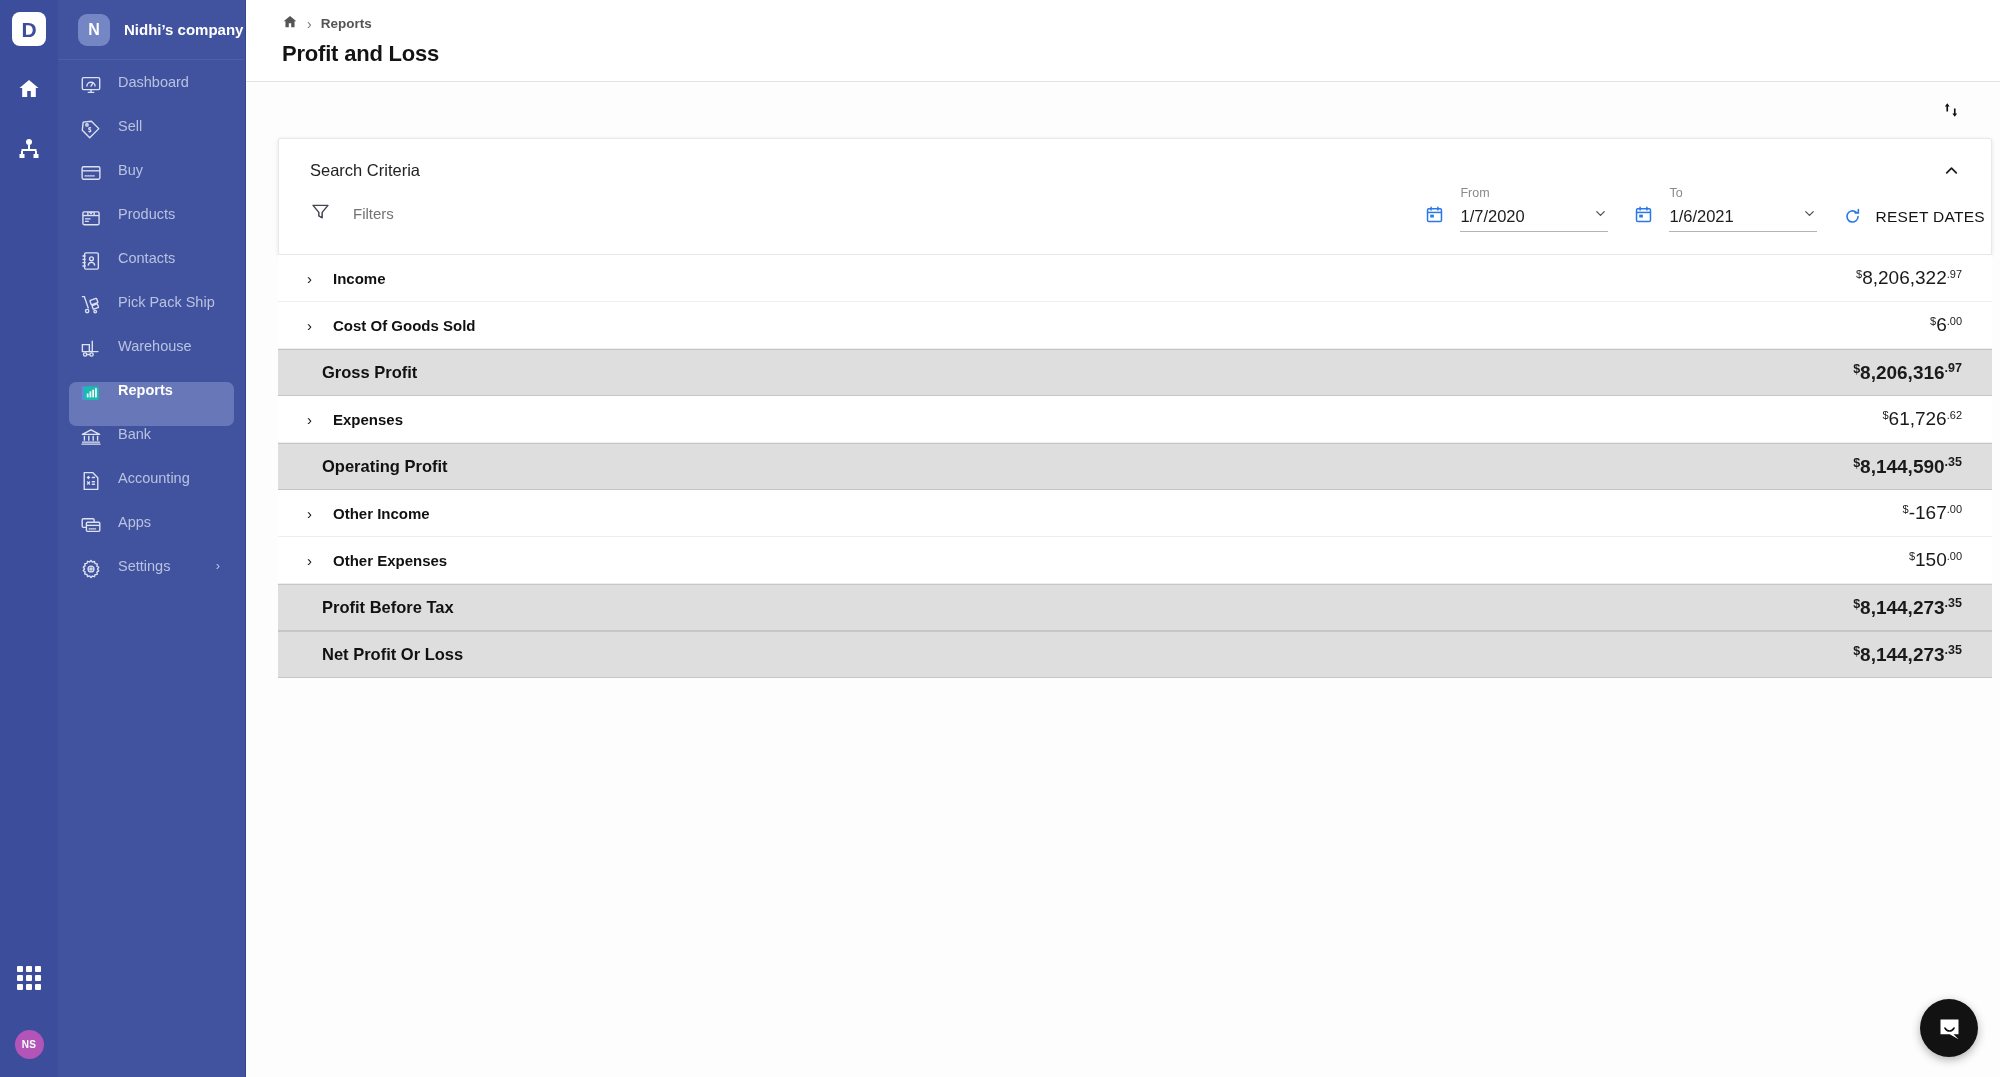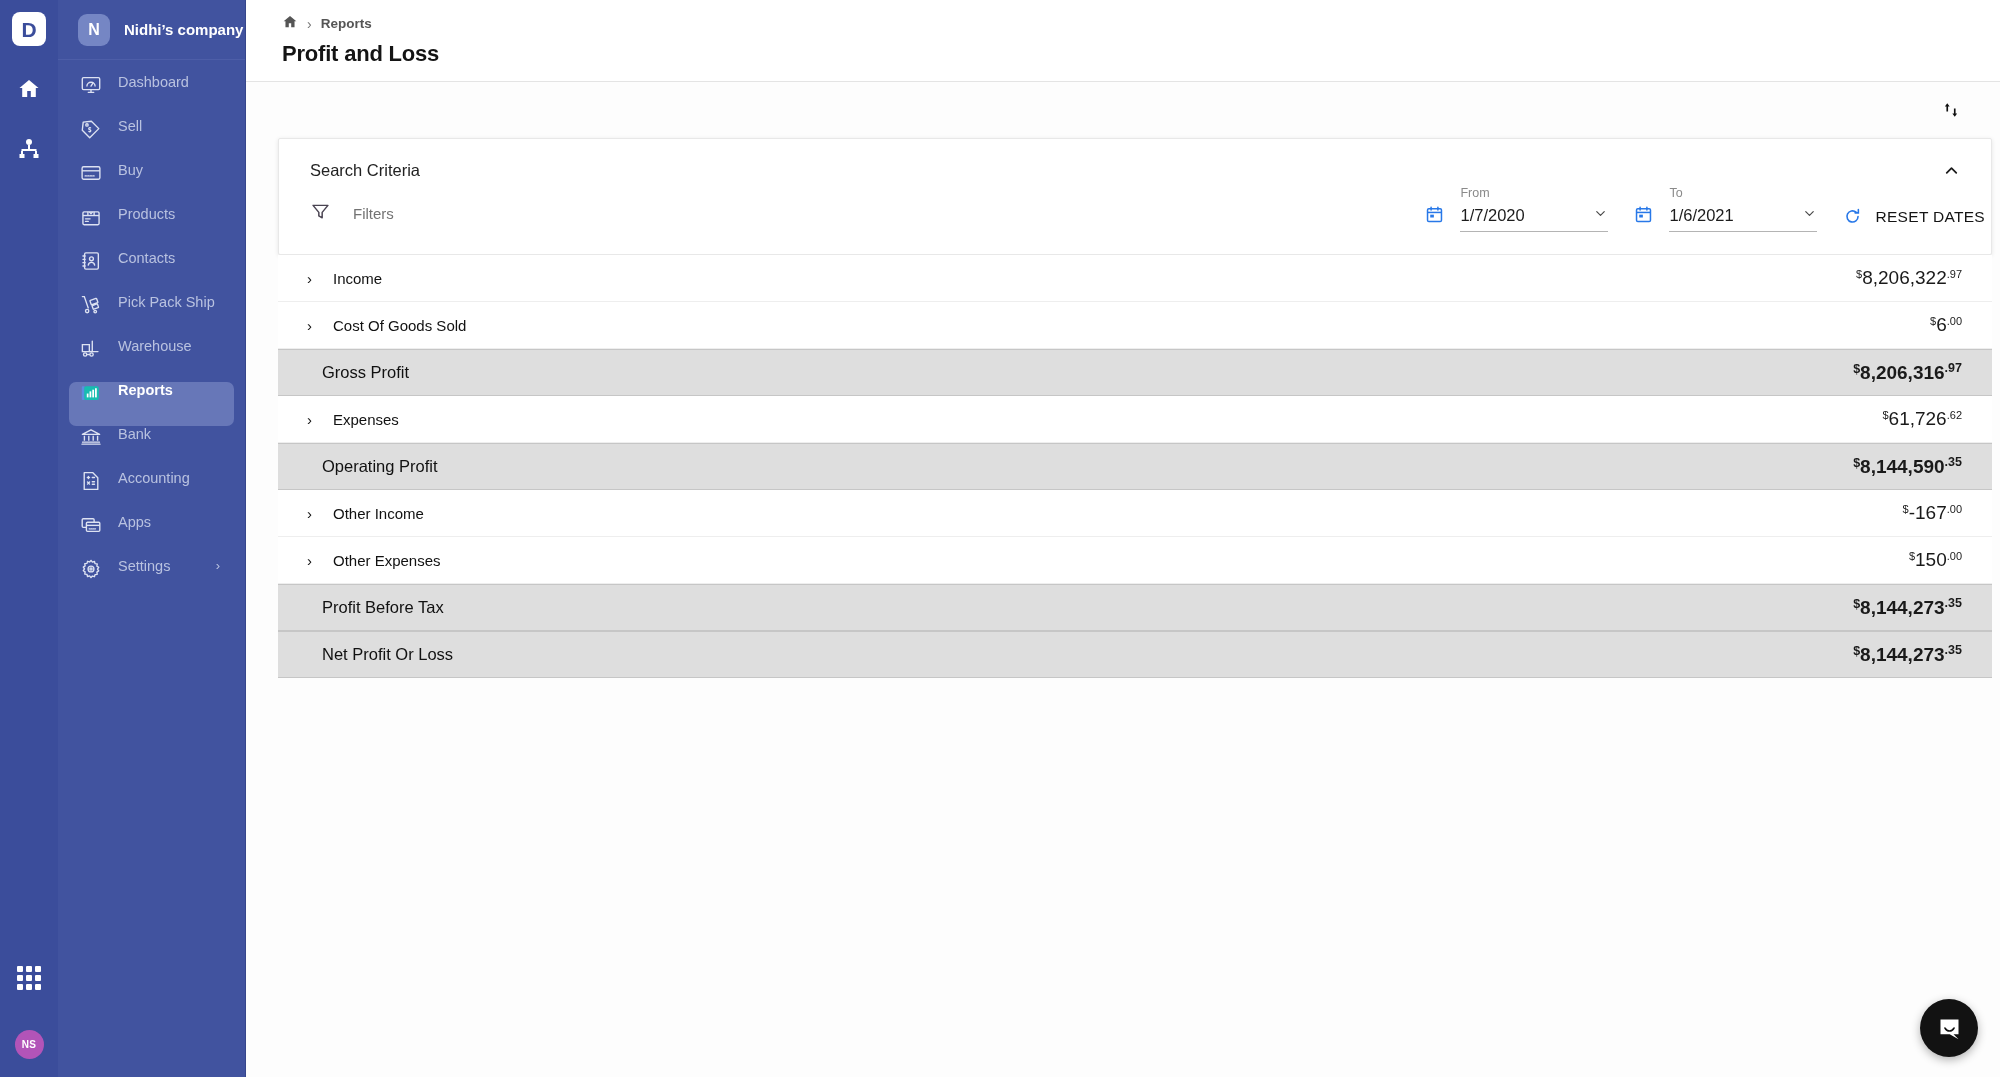--- a/index.html
+++ b/index.html
@@ -114,21 +114,21 @@
     padding: 0 0 22px 31px; gap: 20px;
   }
   .filters { display: flex; align-items: center; gap: 22px; padding-bottom: 6px; }
   .filters-label { font-size: 15px; color: #737373; }
   .date-zone { display: flex; align-items: flex-end; gap: 26px; padding-right: 6px; }
   .date-field { display: flex; align-items: flex-end; gap: 16px; }
   .cal-ico { color: #2878e8; display: flex; align-items: flex-end; padding-bottom: 8px; }
   .date-input {
     border-bottom: 1px solid #b4b4b4;
     width: 148px; padding-bottom: 5px;
-    display: flex; align-items: flex-start; justify-content: space-between;
+    display: flex; align-items: flex-end; justify-content: space-between;
     position: relative;
   }
   .date-label { position: absolute; top: -20px; left: 0; font-size: 12.5px; color: #8a8a8a; }
   .date-value { font-size: 16.5px; color: #1c1c1c; }
   .date-caret { color: #4a4a4a; font-size: 13px; padding-bottom: 2px; }
   .reset-btn {
     display: flex; align-items: center; gap: 13px;
     color: #141414; font-size: 15.5px; letter-spacing: .3px;
     cursor: pointer; padding-bottom: 6px; white-space: nowrap;
   }
@@ -141,21 +141,21 @@
     padding: 0 30px 0 31px;
     border-bottom: 1px solid #eeeeee;
     background: #ffffff;
   }
   .pl-row.total { background: #dedede; border-bottom: 1px solid #c6c6c6; border-top: 1px solid #c6c6c6; }
   .pl-left { display: flex; align-items: center; gap: 0; flex: 1; min-width: 0; }
   .pl-exp {
     width: 26px; display: flex; align-items: center; justify-content: flex-start;
     color: #111; font-size: 15px; cursor: pointer; margin-left: -2px;
   }
-  .pl-label { font-size: 15px; font-weight: normal; color: #111111; }
+  .pl-label { font-size: 15px; font-weight: bold; color: #111111; }
   .pl-row.total .pl-label { font-size: 16.5px; margin-left: 13px; }
   .pl-amount { font-weight: normal; color: #1a1a1a; white-space: nowrap; text-align: right; }
   .amt-sym { font-size: 11px; vertical-align: super; line-height: 0; }
   .amt-int { font-size: 19px; }
   .amt-dec { font-size: 11px; vertical-align: super; line-height: 0; margin-top: 48px; }
   .pl-row.total .amt-sym { font-size: 12.5px; font-weight: bold; }
   .pl-row.total .amt-int { font-size: 19px; font-weight: bold; }
   .pl-row.total .amt-dec { font-size: 12.5px; font-weight: bold; }
 
   

